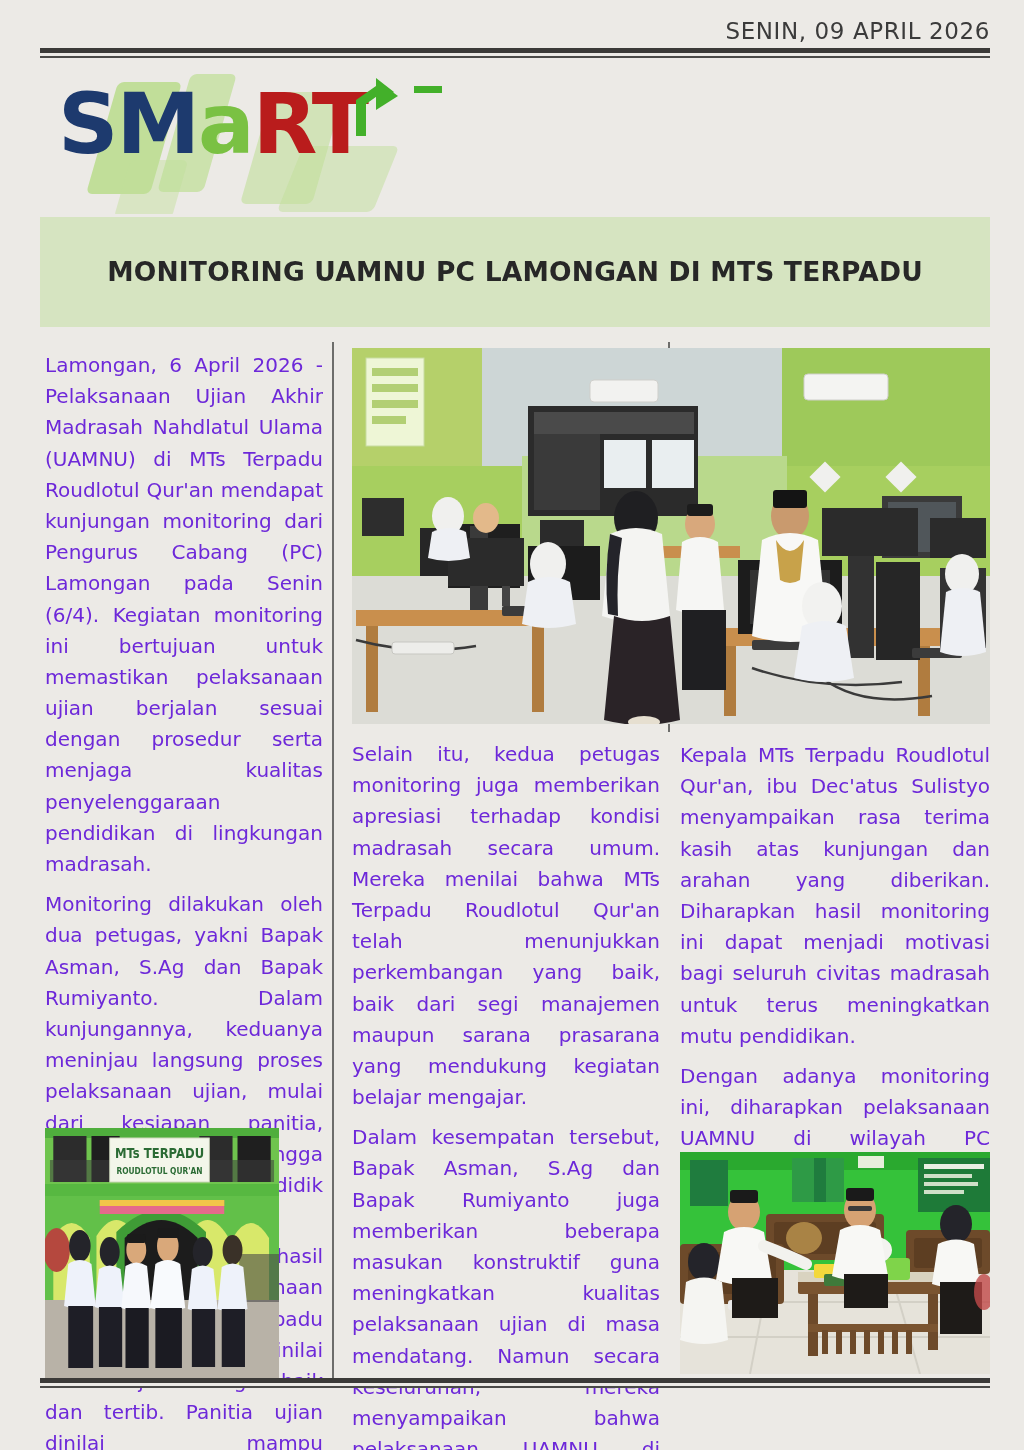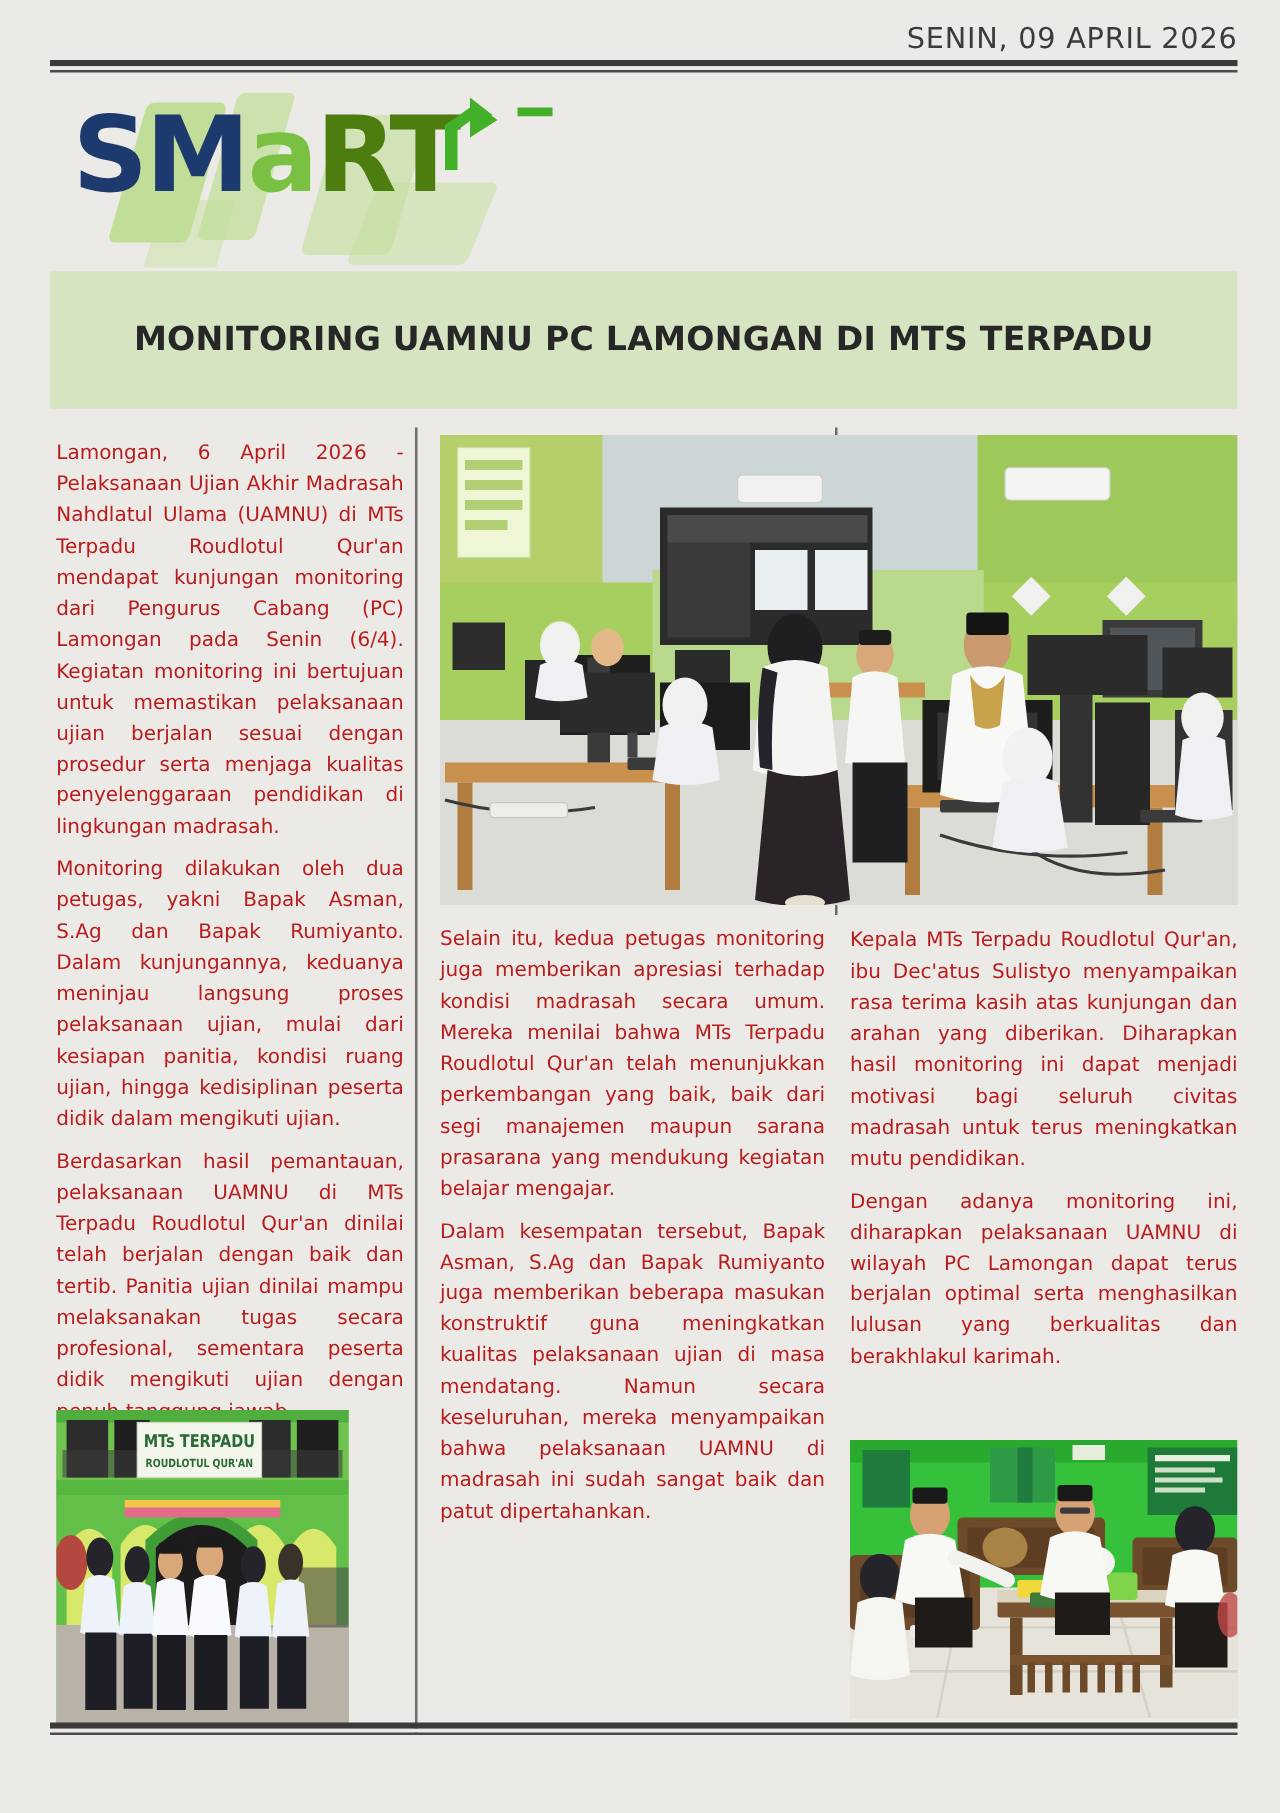--- a/index.html
+++ b/index.html
@@ -70,21 +70,21 @@
     position: absolute;
     left: 0; top: 10px;
     font-family: "DejaVu Sans", sans-serif;
     font-weight: 700;
     font-size: 84px;
     letter-spacing: -2px;
     line-height: 1;
   }
   .logo-text .sm  { color: #1d3a6e; }
   .logo-text .aa  { color: #7ac143; }
-  .logo-text .rt  { color: #4d7c0f; }
+  .logo-text .rt  { color: #b91c1c; }
 
   .logo-arrow { position: absolute; left: 284px; top: 4px; width: 108px; height: 66px; }
 
   .tagline {
     position: absolute;
     left: 58px; top: 176px;
     font-family: "DejaVu Sans", sans-serif;
     font-weight: 700;
     font-size: 25px;
     color: #1f6b3a;
@@ -118,23 +118,23 @@
     width: 1.6px;
     background: #6d6d6b;
   }
   .vline.v1 { left: 332px; top: 342px; height: 1046px; }
   .vline.v2 { left: 668px; top: 342px; height: 390px; }
 
   
   .col { position: absolute; }
   .col p {
     font-family: "DejaVu Sans", sans-serif;
-    font-size: 16px;
+    font-size: 20px;
     line-height: 1.56;
-    color: #b91c1c;
+    color: #6d28d9;
     text-align: justify;
     margin-bottom: 9px;
     hyphens: none;
   }
   .col p:last-child { margin-bottom: 0; }
 
   .col1 { left: 45px;  top: 350px; width: 278px; }
   .col2 { left: 352px; top: 711px; width: 308px; margin-top: 28px; }
   .col3 { left: 680px; top: 740px; width: 310px; }
 

